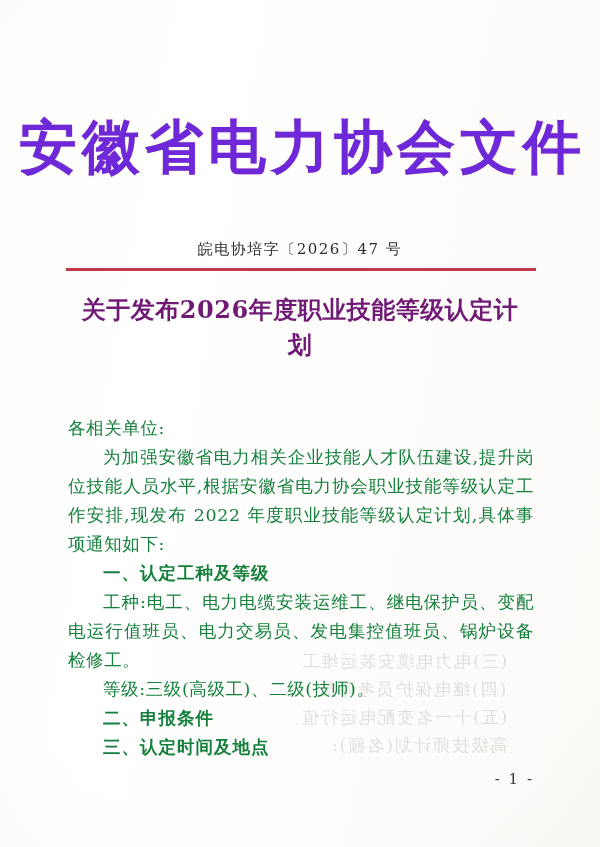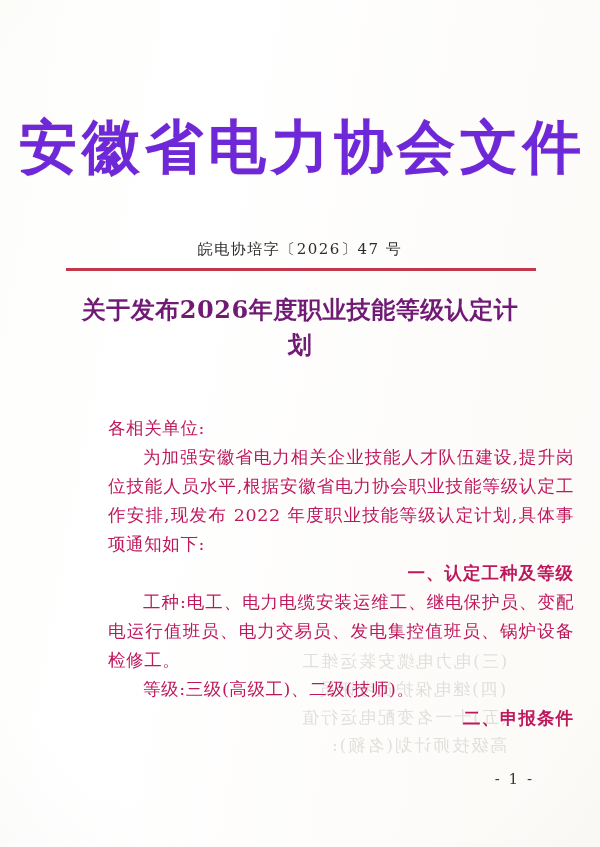--- a/index.html
+++ b/index.html
@@ -105,39 +105,37 @@
     letter-spacing: 0.5px;
   }
   .title-line { display: block; }
 
   
   #body-content {
     position: absolute;
     left: 68px;
     top: 414px;
     width: 466px;
-    color: #be185d;
+    color: #15803d;
     font-family: "DejaVu Serif", serif;
     font-size: 17.5px;
     line-height: 29px;
     letter-spacing: 0.6px;
-    margin-left: 40px;
   }
   .para {
     margin: 0;
     text-align: justify;
     text-justify: inter-ideograph;
   }
   .indent { text-indent: 2em; }
   .heading {
     margin: 0;
     text-indent: 2em;
     font-weight: 700;
     letter-spacing: 1px;
-    text-align: right;
   }
 
   
   #page-footer {
     position: absolute;
     left: 0;
     right: 66px;
     top: 770px;
     text-align: right;
     color: #3a3a3a;
@@ -177,17 +175,18 @@
 
     <p class="heading">一、认定工种及等级</p>
 
     <p class="para indent">工种:电工、电力电缆安装运维工、继电保护员、变配电运行值班员、电力交易员、发电集控值班员、锅炉设备检修工。</p>
 
     <p class="para indent">等级:三级(高级工)、二级(技师)。</p>
 
     <p class="heading">二、申报条件</p>
 
 
+    <p class="heading">三、认定时间及地点</p>
   </div>
 
   <div id="page-footer">- 1 -</div>
 
 </div>
 
 </body></html>

